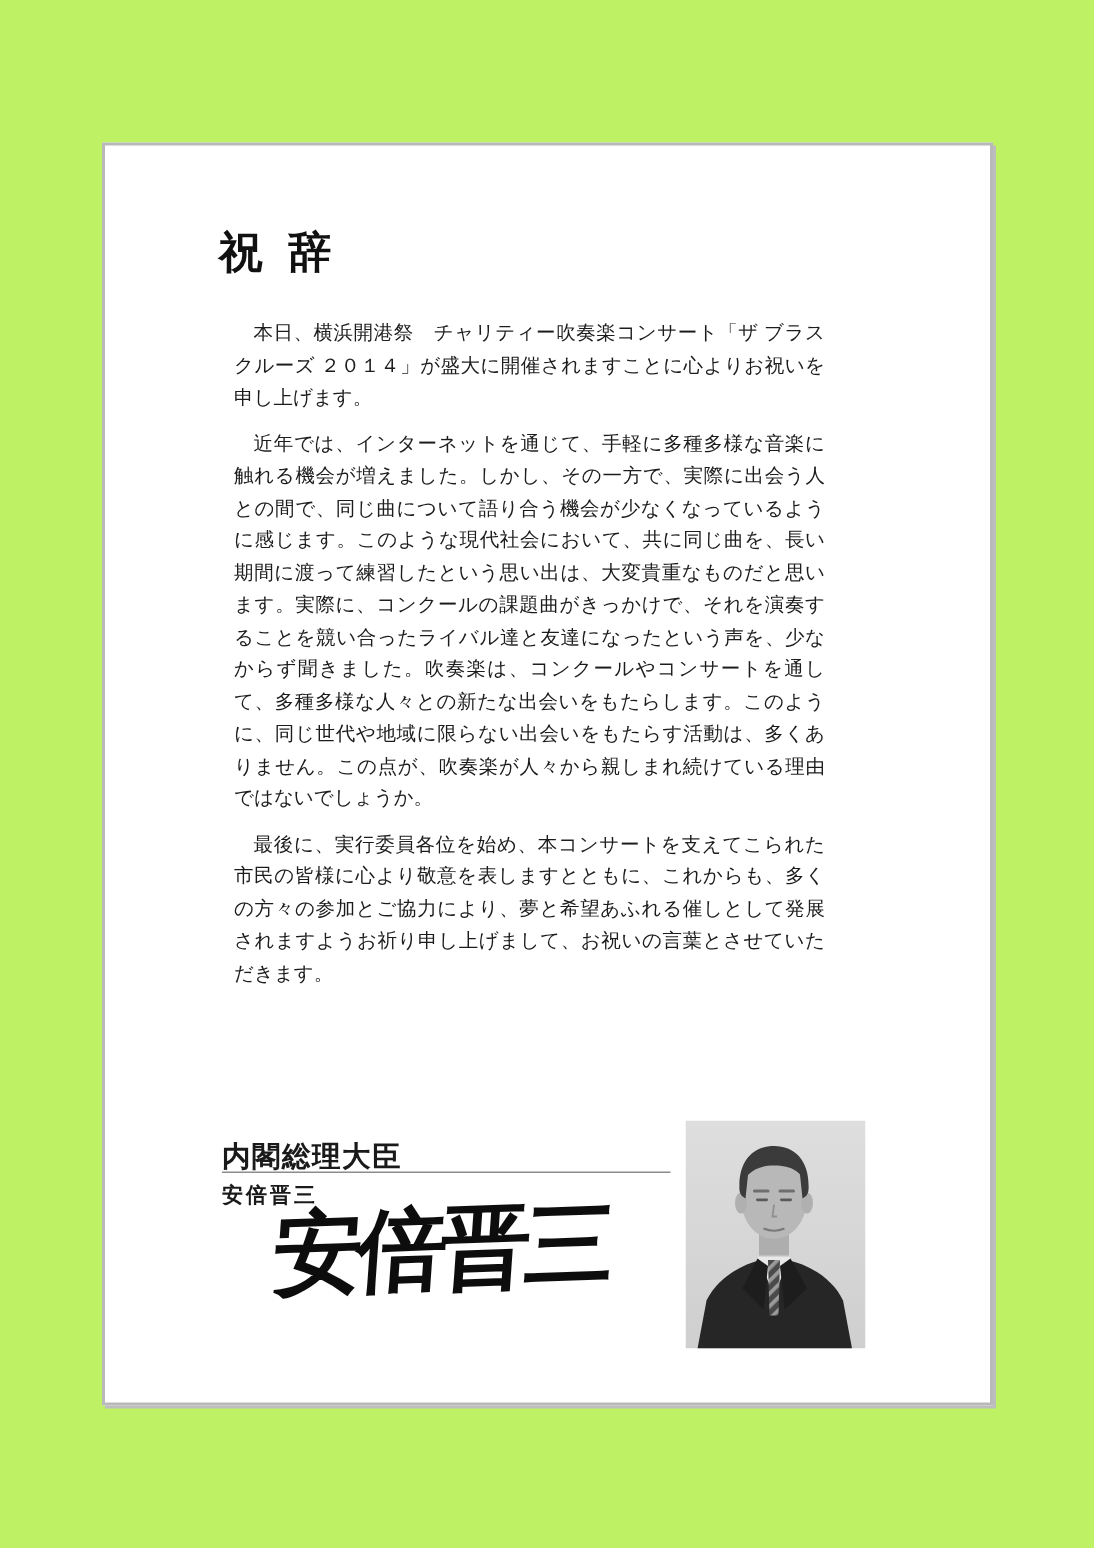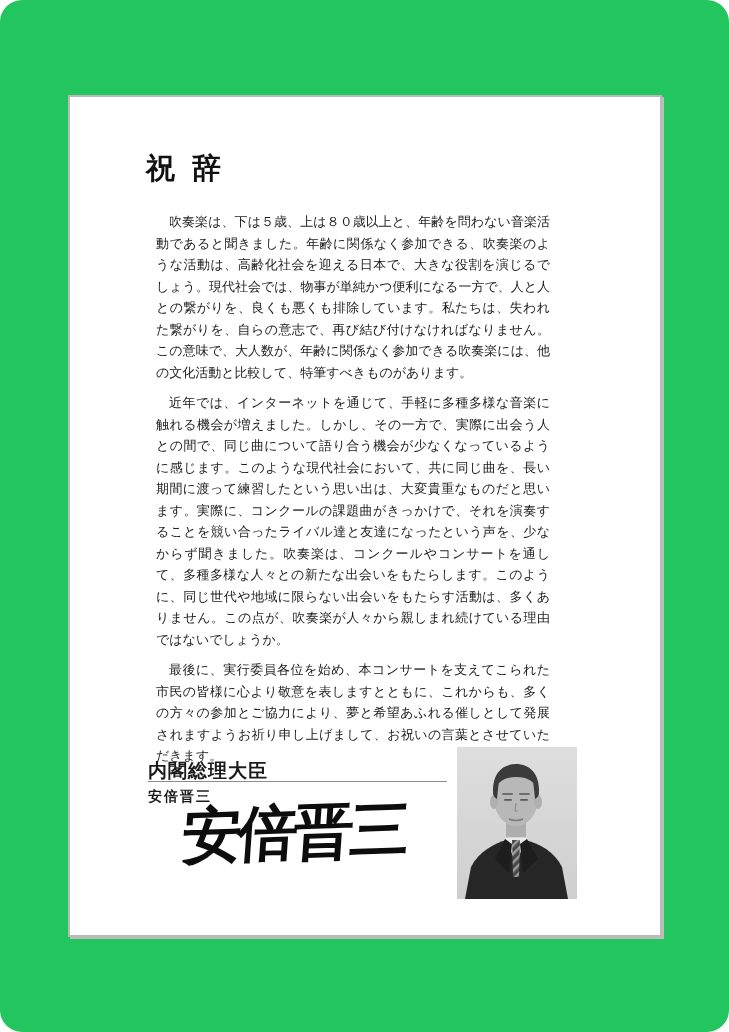--- a/index.html
+++ b/index.html
@@ -5,23 +5,22 @@
   html, body {
     margin: 0;
     padding: 0;
     background: #ffffff;
     font-family: "Liberation Serif", "DejaVu Serif", serif;
   }
   .canvas {
     position: relative;
     width: 729px;
     height: 1032px;
-    background: #22c55e;
+    background: #bef264;
     overflow: hidden;
-    border-radius: 22px;
   }
   .frame {
     position: absolute;
     left: 68px;
     top: 95px;
     width: 590px;
     height: 838px;
     background: #ffffff;
     border: 2px solid #b9b9b9;
     box-shadow: 2px 2px 0 #bdbdbd;
@@ -104,21 +103,21 @@
 </style>
 </head>
 <body>
 
 <div class="canvas">
   <div class="frame">
 
     <h1 class="title">祝　辞</h1>
 
     <div class="body-text">
-      <p>吹奏楽は、下は５歳、上は８０歳以上と、年齢を問わない音楽活動であると聞きました。年齢に関係なく参加できる、吹奏楽のような活動は、高齢化社会を迎える日本で、大きな役割を演じるでしょう。現代社会では、物事が単純かつ便利になる一方で、人と人との繋がりを、良くも悪くも排除しています。私たちは、失われた繋がりを、自らの意志で、再び結び付けなければなりません。この意味で、大人数が、年齢に関係なく参加できる吹奏楽には、他の文化活動と比較して、特筆すべきものがあります。</p>
+      <p>本日、横浜開港祭　チャリティー吹奏楽コンサート「ザ ブラス クルーズ ２０１４」が盛大に開催されますことに心よりお祝いを申し上げます。</p>
       <p>近年では、インターネットを通じて、手軽に多種多様な音楽に触れる機会が増えました。しかし、その一方で、実際に出会う人との間で、同じ曲について語り合う機会が少なくなっているように感じます。このような現代社会において、共に同じ曲を、長い期間に渡って練習したという思い出は、大変貴重なものだと思います。実際に、コンクールの課題曲がきっかけで、それを演奏することを競い合ったライバル達と友達になったという声を、少なからず聞きました。吹奏楽は、コンクールやコンサートを通して、多種多様な人々との新たな出会いをもたらします。このように、同じ世代や地域に限らない出会いをもたらす活動は、多くありません。この点が、吹奏楽が人々から親しまれ続けている理由ではないでしょうか。</p>
       <p>最後に、実行委員各位を始め、本コンサートを支えてこられた市民の皆様に心より敬意を表しますとともに、これからも、多くの方々の参加とご協力により、夢と希望あふれる催しとして発展されますようお祈り申し上げまして、お祝いの言葉とさせていただきます。</p>
     </div>
 
     <div class="sig-title">内閣総理大臣</div>
     <div class="sig-rule"></div>
     <div class="sig-name">安倍晋三</div>
     <div class="signature">安倍晋三</div>
 
     <div class="photo">

